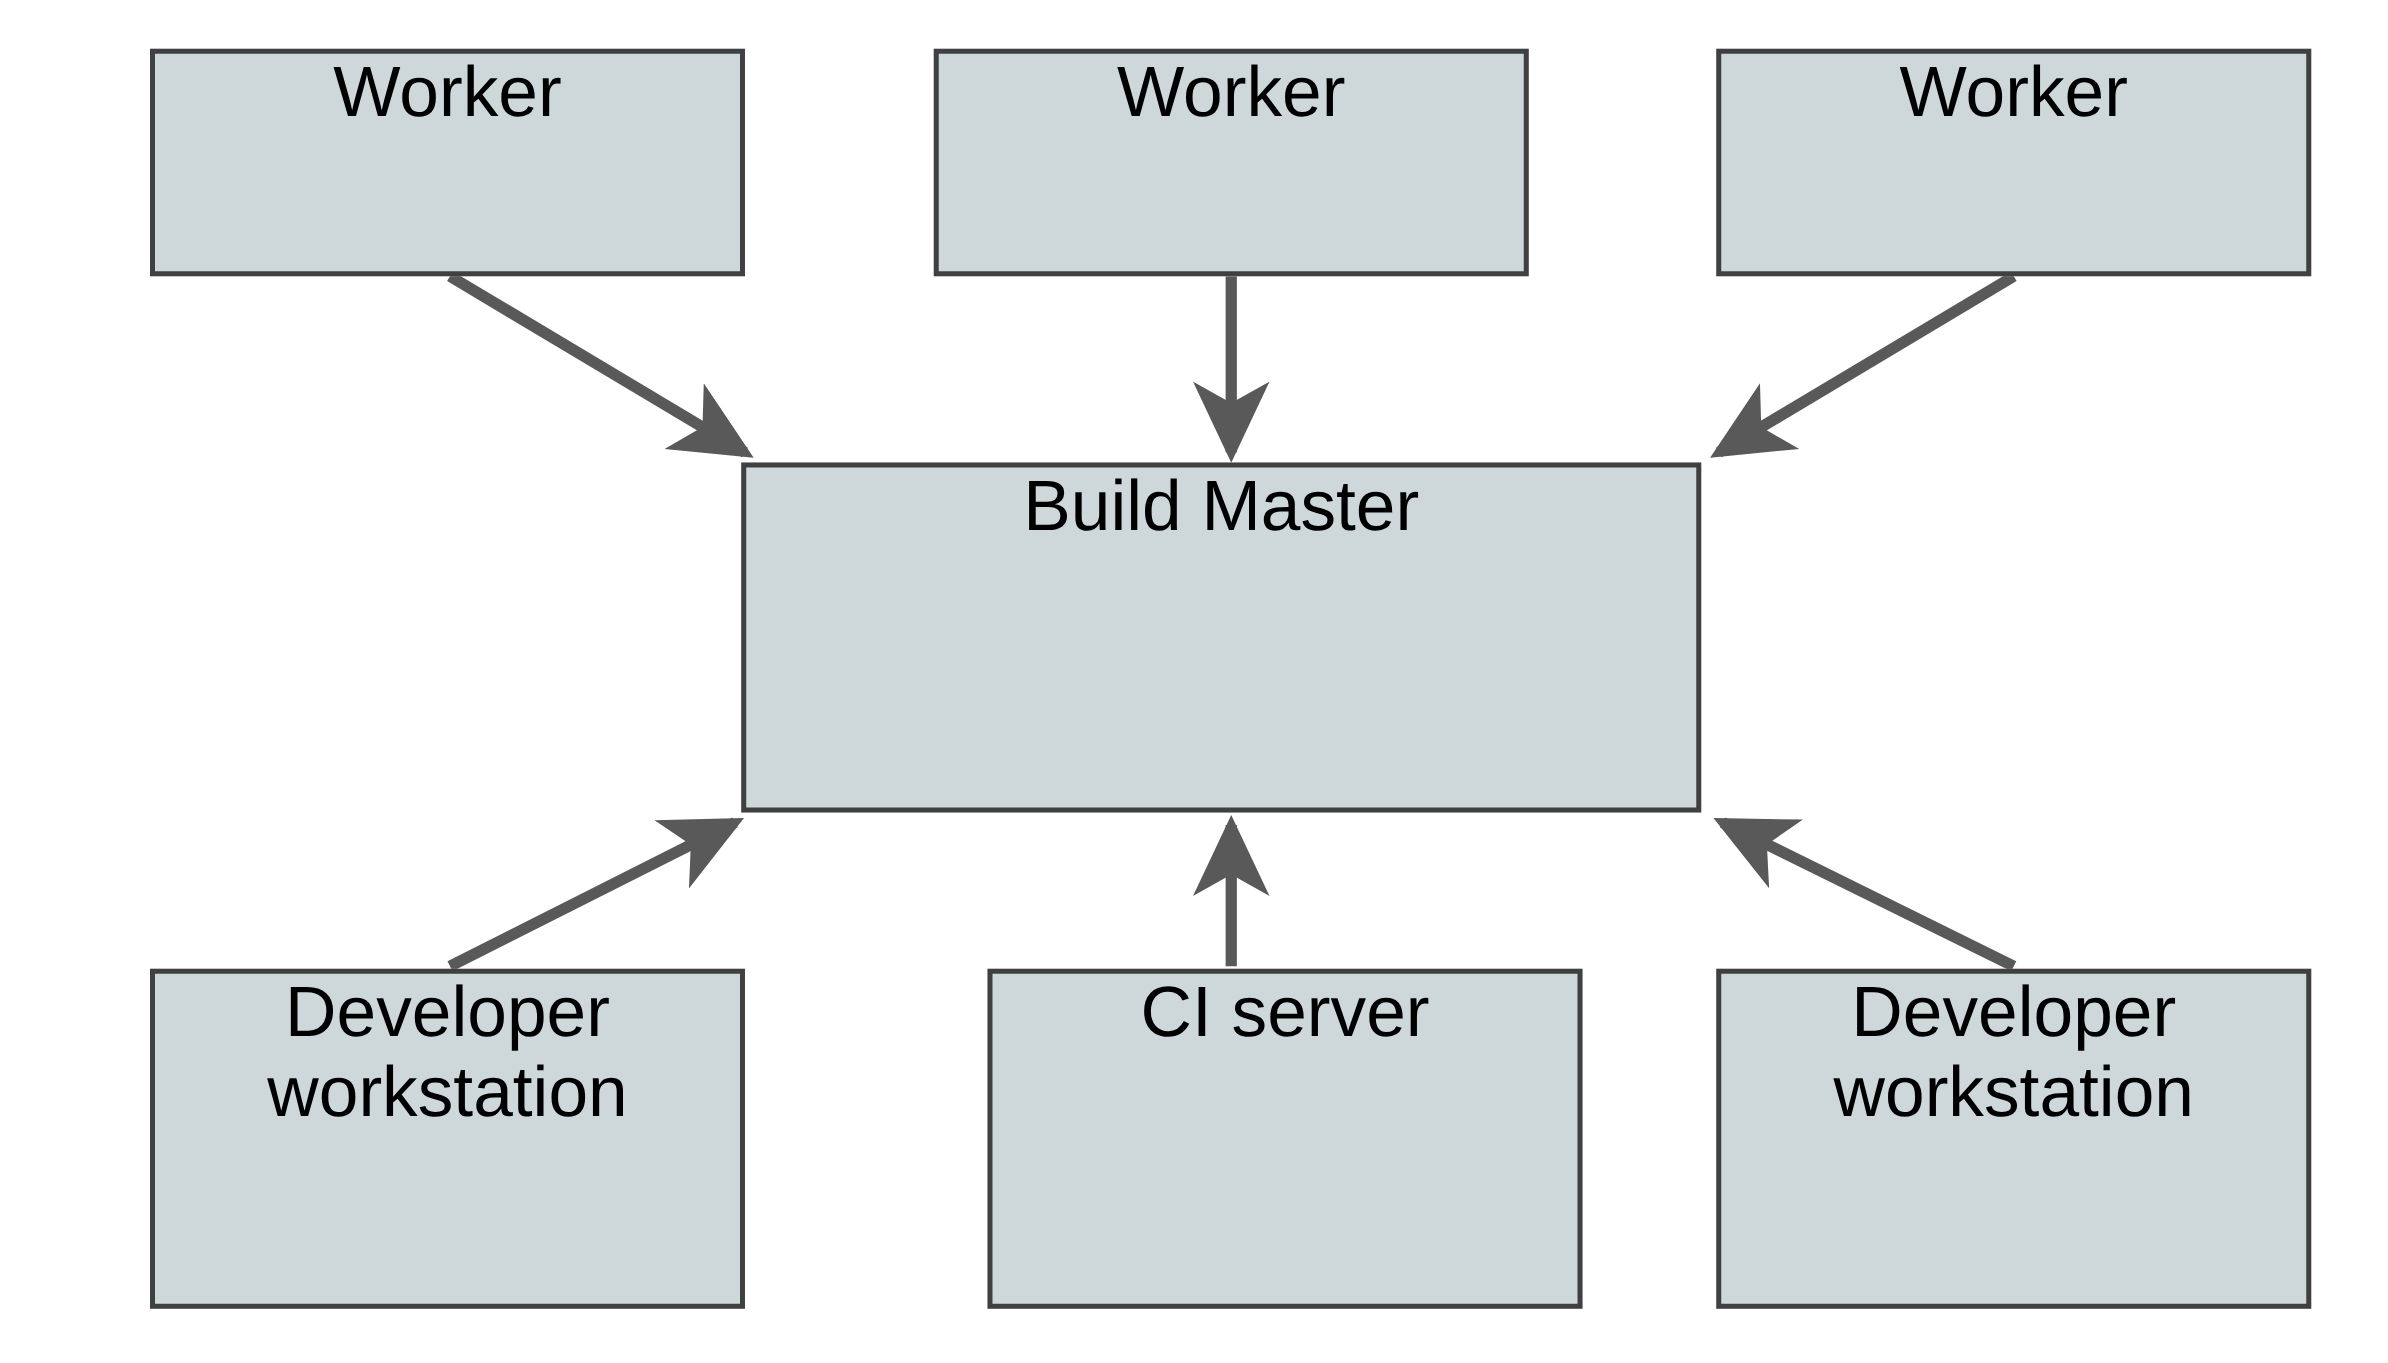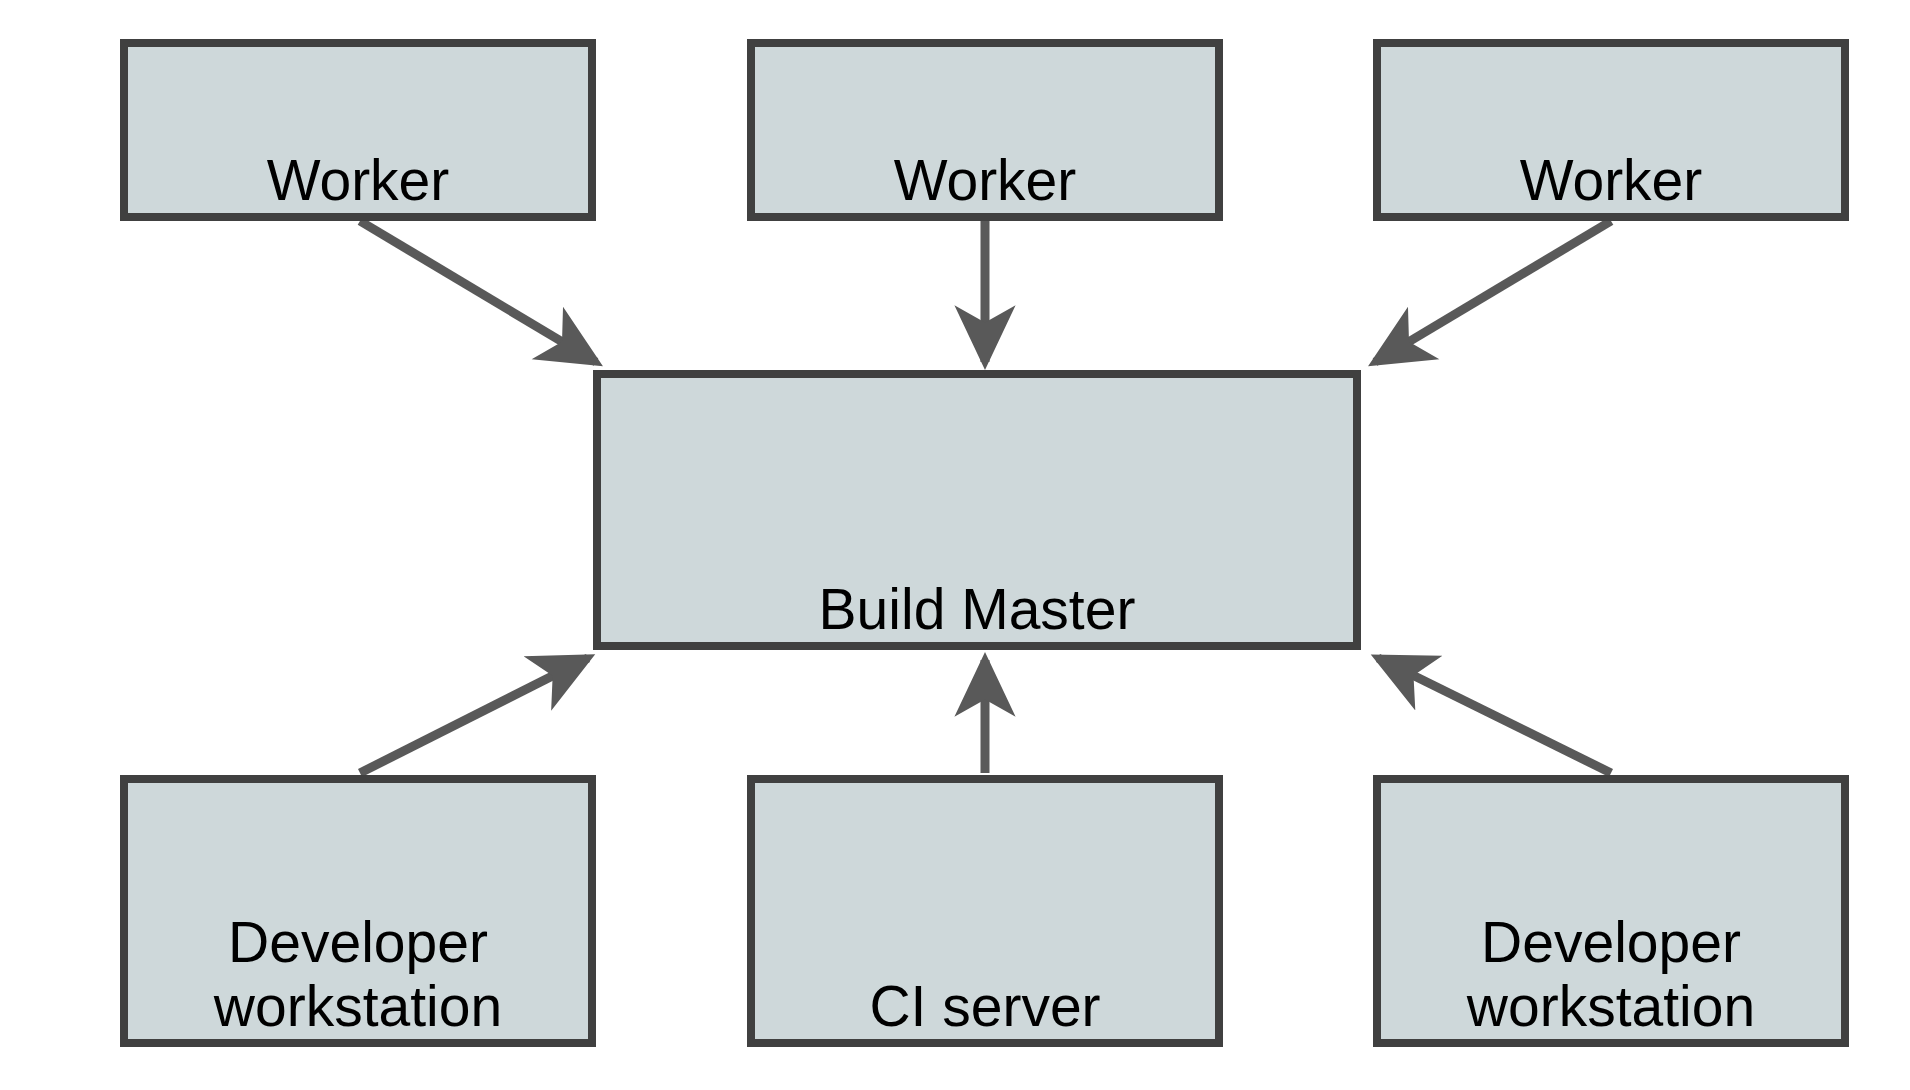--- a/index.html
+++ b/index.html
@@ -7,36 +7,36 @@
     width: 1910px; height: 1090px;
     font-family: "Liberation Sans", sans-serif;
     overflow: hidden;
   }
   #canvas { position: relative; width: 1910px; height: 1090px; background: #ffffff; }
   #edges { position: absolute; left: 0; top: 0; width: 1910px; height: 1090px; }
   .node {
     position: absolute;
     box-sizing: border-box;
     background: #ced8da;
-    border: 8px solid #404040;
+    border: 4px solid #404040;
     display: flex;
-    align-items: flex-end;
+    align-items: flex-start;
     justify-content: center;
     text-align: center;
     color: #000000;
     line-height: 1.12;
     white-space: pre-line;
   }
   .node-label { display: block; padding: 0 10px; }
   #node-worker-1 { left: 120px; top: 39px;  width: 476px; height: 182px; font-size: 57px; }
   #node-worker-2 { left: 747px; top: 39px;  width: 476px; height: 182px; font-size: 57px; }
   #node-worker-3 { left: 1373px; top: 39px; width: 476px; height: 182px; font-size: 57px; }
   #node-build-master { left: 593px; top: 370px; width: 768px; height: 280px; font-size: 57px; }
   #node-dev-workstation-1 { left: 120px; top: 775px;  width: 476px; height: 272px; font-size: 57px; }
-  #node-ci-server        { left: 747px; top: 775px;  width: 476px; height: 272px; font-size: 57px; }
+  #node-ci-server        { left: 790px; top: 775px;  width: 476px; height: 272px; font-size: 57px; }
   #node-dev-workstation-2{ left: 1373px; top: 775px; width: 476px; height: 272px; font-size: 57px; }
 </style>
 </head>
 <body>
 
 <div id="canvas">
 
   <svg id="edges" viewBox="0 0 1910 1090" width="1910" height="1090" xmlns="http://www.w3.org/2000/svg">
     <defs>
       <marker id="arrowhead" markerWidth="7.5" markerHeight="7.5" refX="6.3" refY="3.75" orient="auto" markerUnits="strokeWidth">

